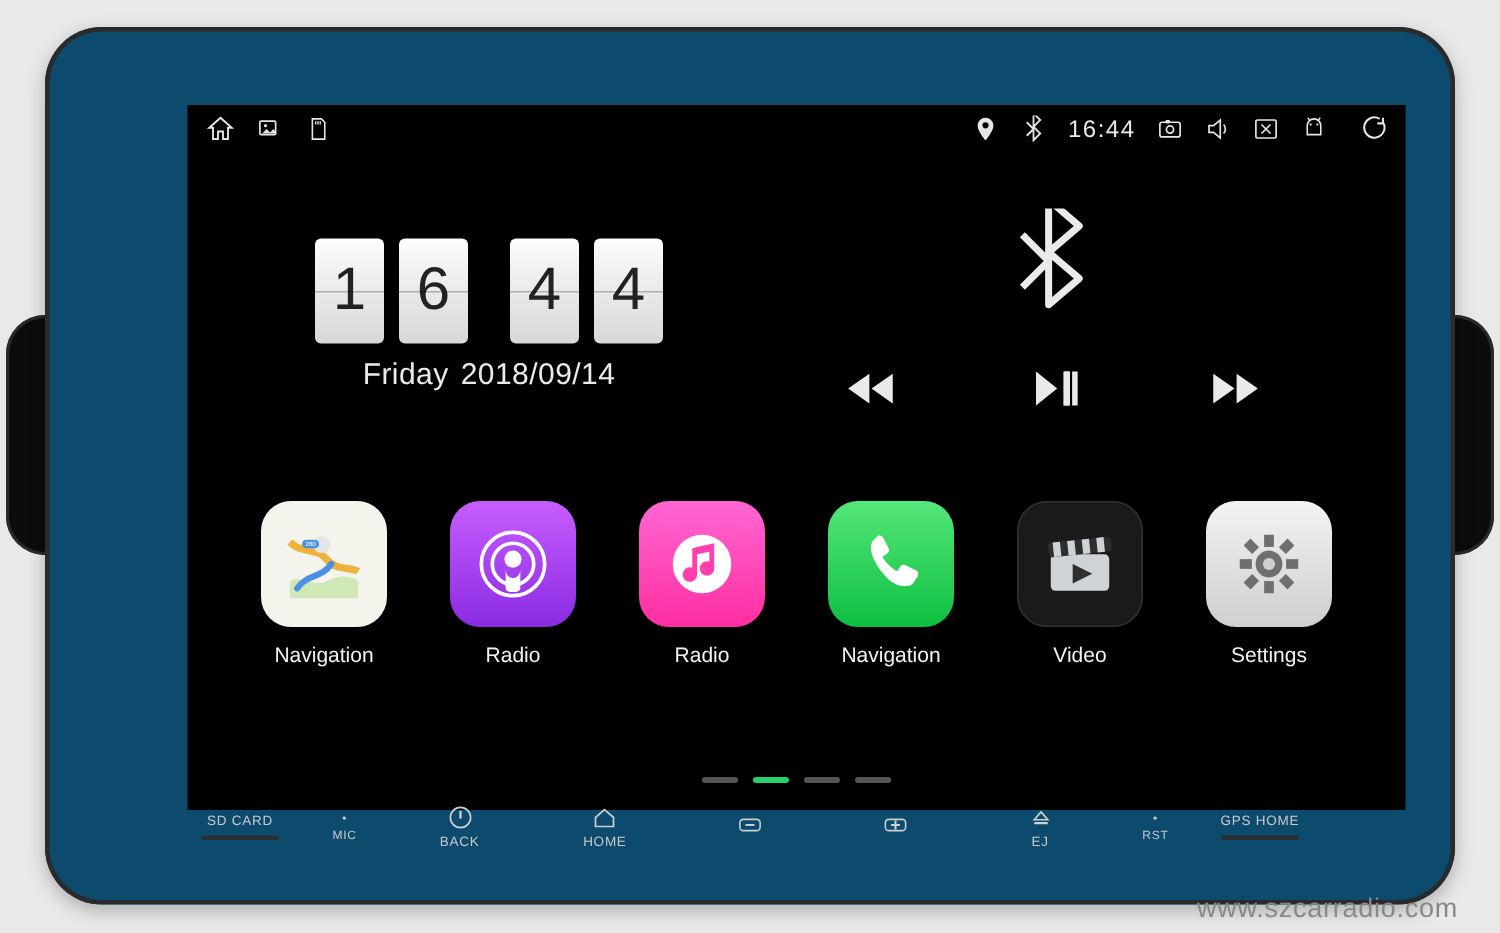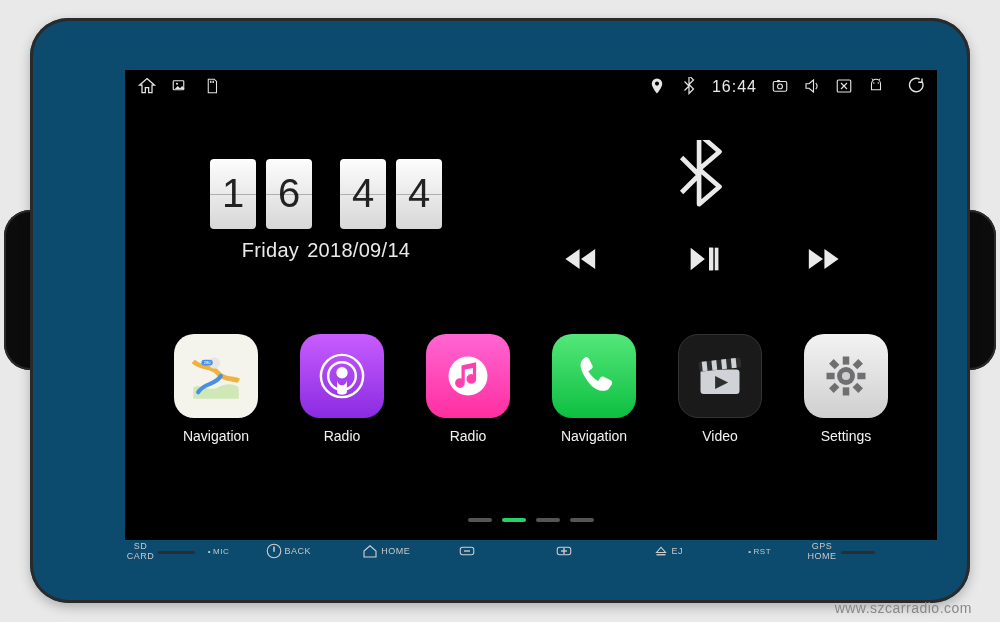--- a/index.html
+++ b/index.html
@@ -77,28 +77,28 @@
   .pager { position:absolute; left:0; right:0; bottom:18px; display:flex; justify-content:center; gap:10px; }
   .pager span { width:24px; height:4px; background:#555; border-radius:2px; }
   .pager span.active { background:#27d06a; }
 
   
   .hwstrip {
     position:absolute; left:95px; right:95px; bottom:26px; height:52px;
     display:flex; justify-content:space-between; align-items:center;
     color:#c9c9c9; font-size:9px; letter-spacing:.5px;
   }
-  .hw { width:84px; display:flex; align-items:center; gap:2px; }
+  .hw { width:84px; display:flex; flex-direction:column; align-items:center; gap:2px; }
   .hw svg { width:18px; height:18px; fill:#cfcfcf; }
   .hw.tiny { width:44px; font-size:8px; }
   .hw.slot { width:70px; text-align:center; }
   .hw.slot .slit { width:52px; height:3px; background:#2c2c2c; border-radius:2px; margin-top:3px; }
 
   .watermark {
-    position:absolute; right:28px; bottom:6px; color:#888; font-size:14px;
+    position:absolute; right:28px; bottom:6px; color:#888; font-size:18px;
     font-family: Arial, sans-serif; letter-spacing:.5px;
   }
 </style>
 </head>
 <body>
 
 <div class="device">
   <div class="ear left"></div>
   <div class="ear right"></div>
   <div class="bezel">

